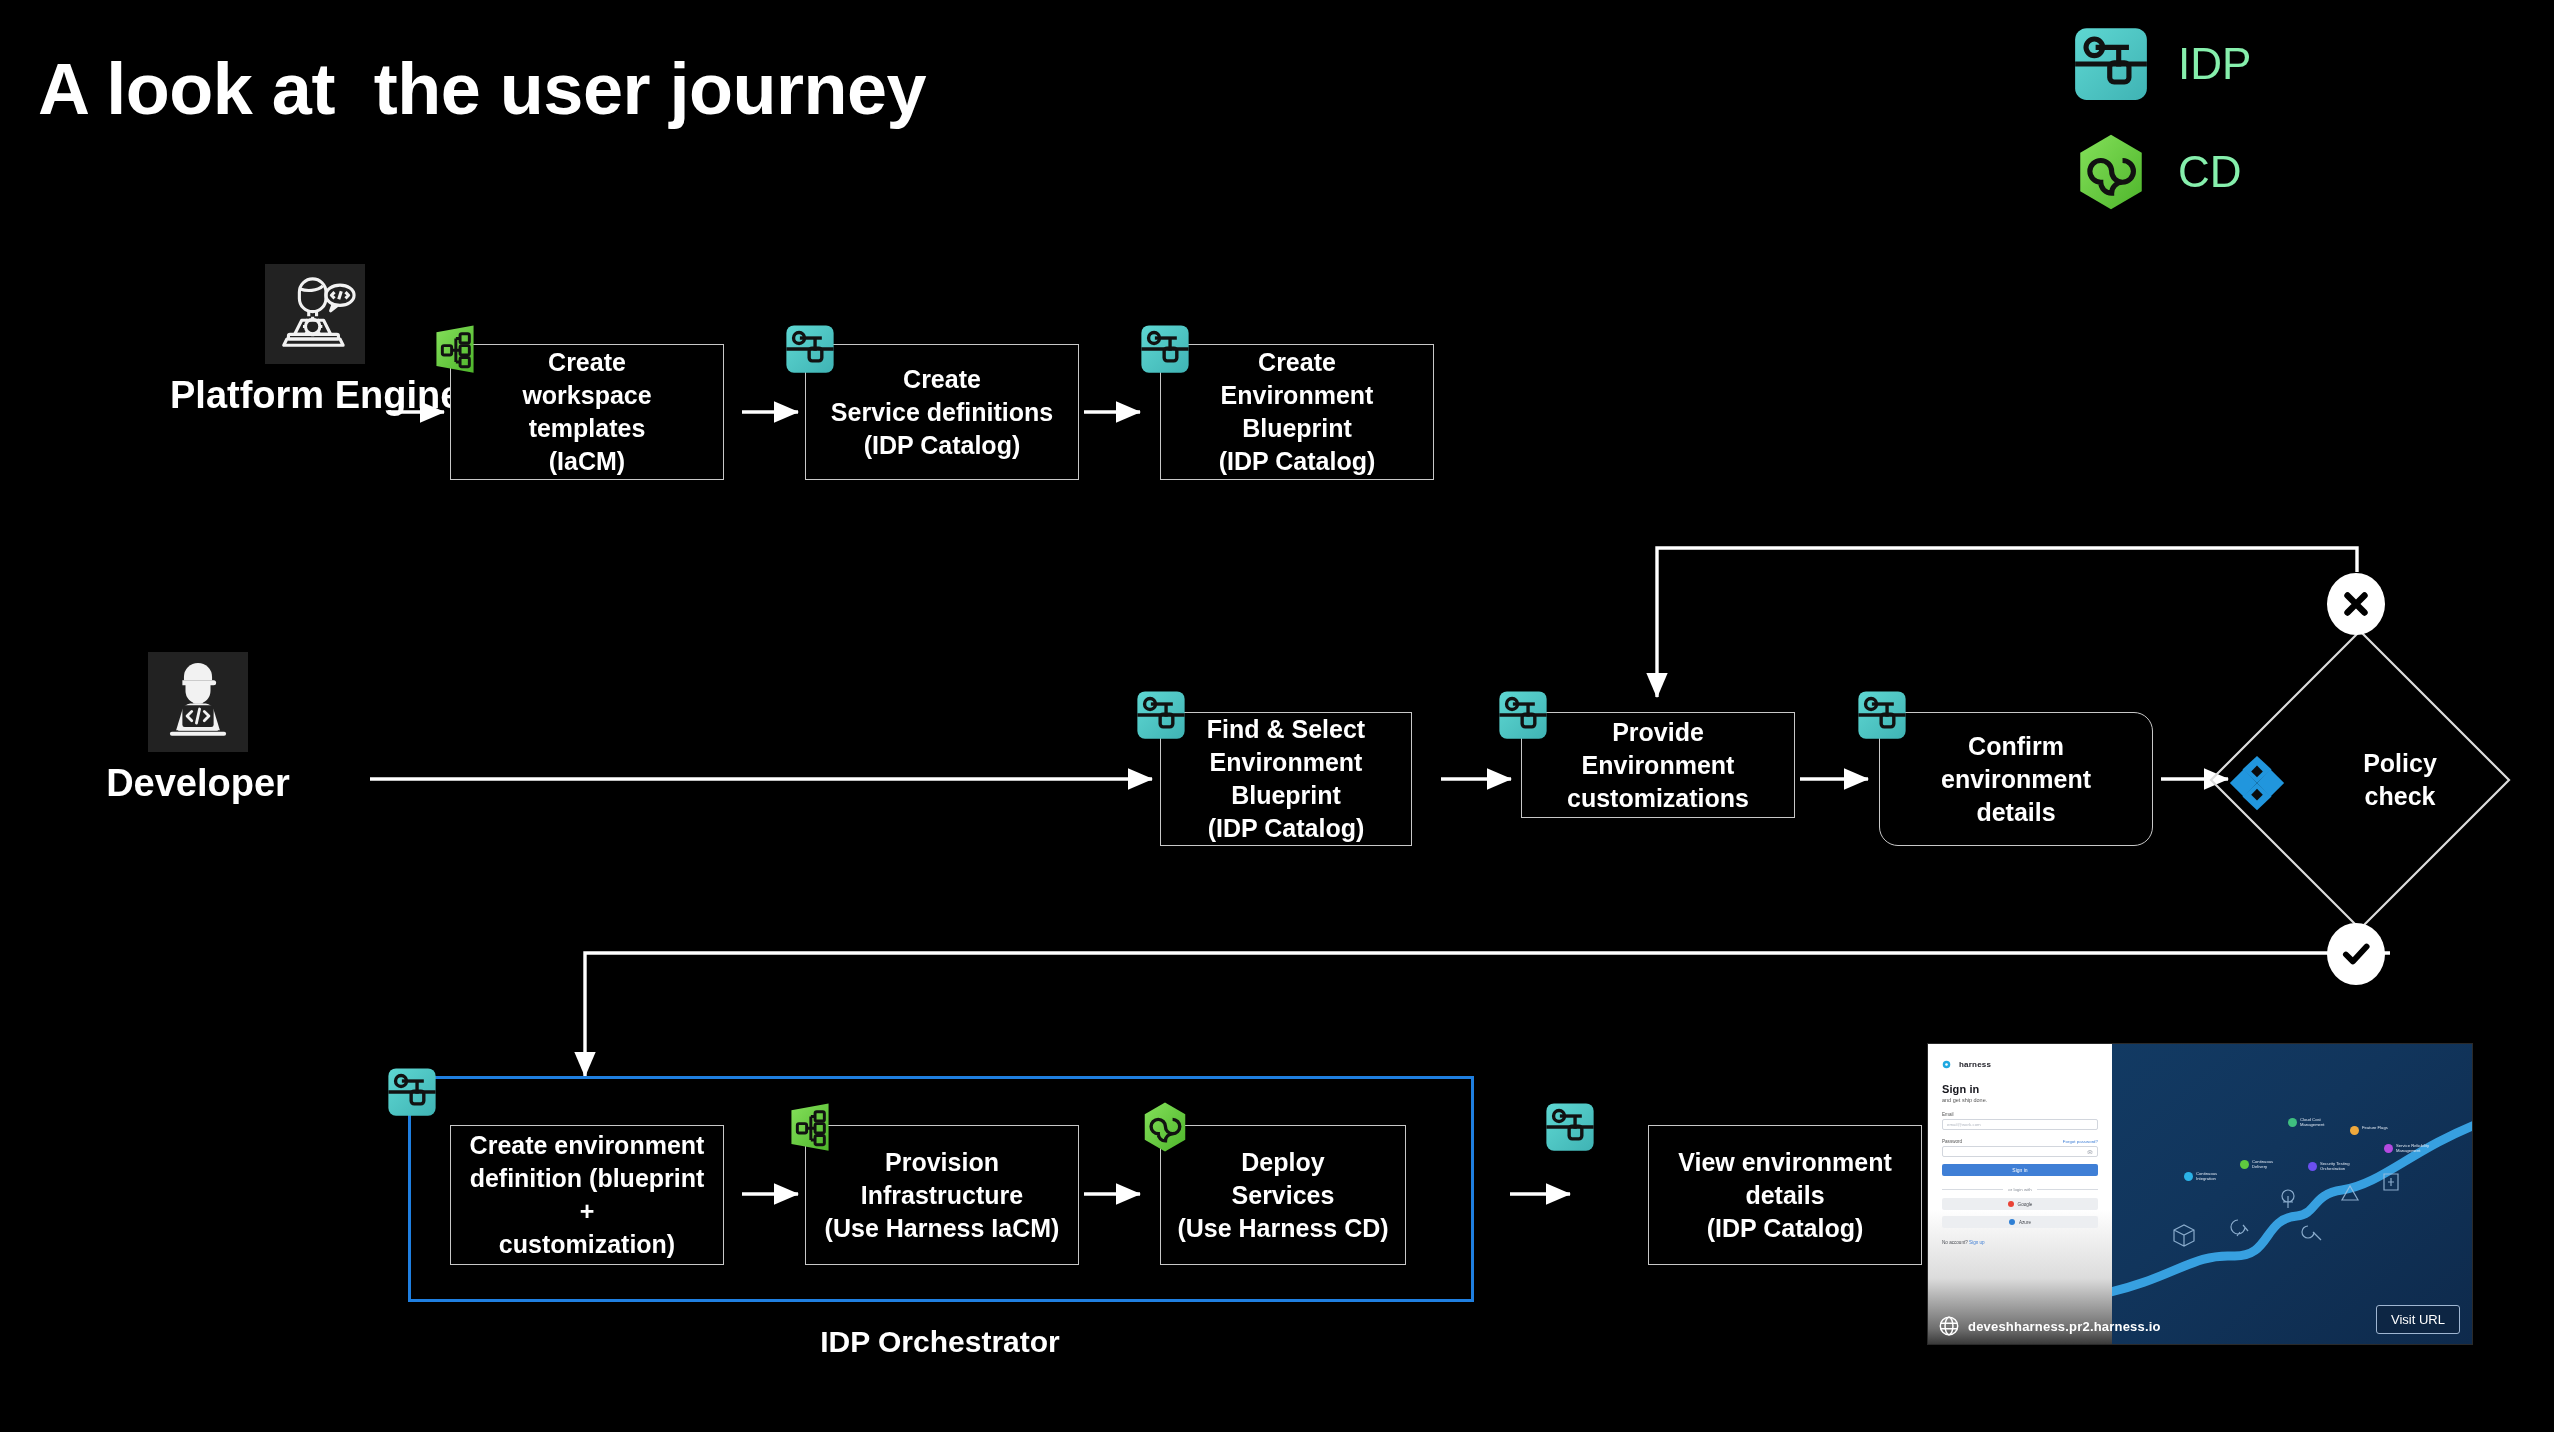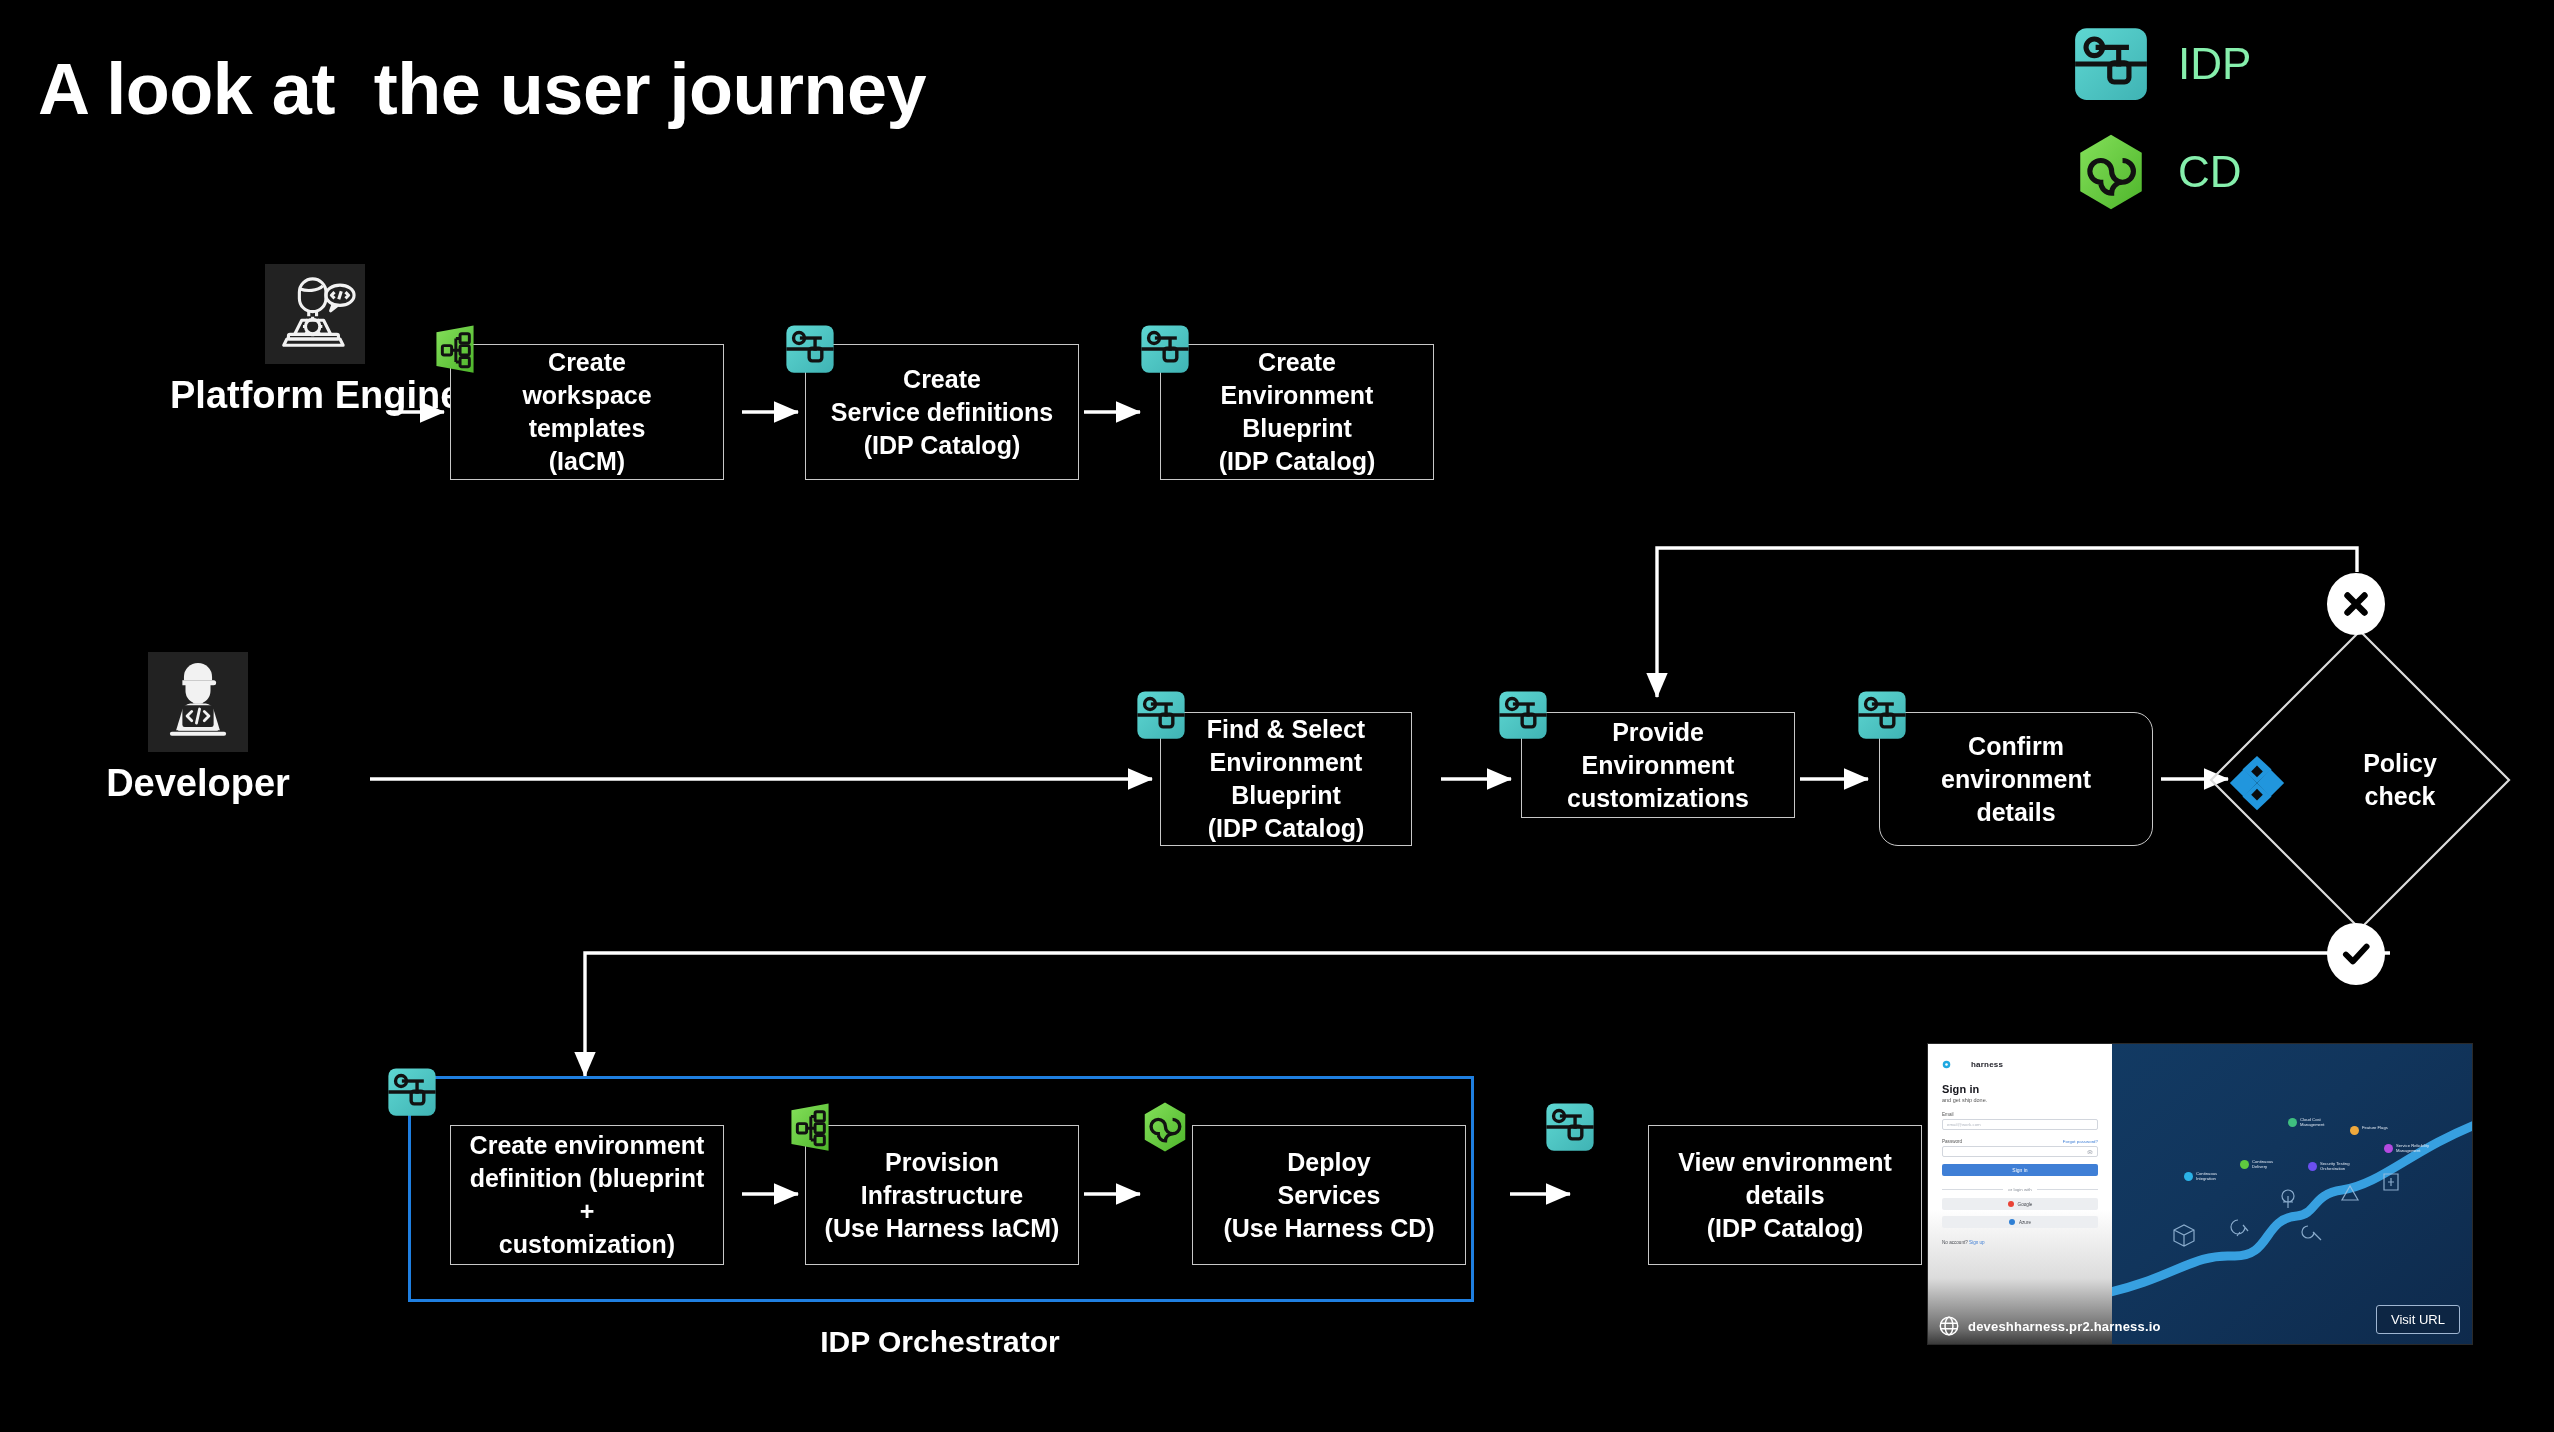--- a/index.html
+++ b/index.html
@@ -136,21 +136,21 @@
     box-shadow: 0 0 0 1px #2a2a2a;
   }
   .thumb-left {
     width: 184px;
     height: 100%;
     background: linear-gradient(180deg, #ffffff 0%, #ffffff 55%, #dcdcdc 78%, #6e6e6e 95%, #3a3a3a 100%);
     position: relative;
     padding: 16px 14px 0 14px;
     box-sizing: border-box;
   }
-  .brand-row { display: flex; align-items: center; gap: 20px; margin-bottom: 14px; }
+  .brand-row { display: flex; align-items: center; gap: 8px; margin-bottom: 14px; }
   .brand-name { font-size: 8px; font-weight: bold; color: #22222a; letter-spacing: .2px; }
   .signin-title { font-size: 11px; font-weight: bold; color: #16161d; letter-spacing: .1px; }
   .signin-sub { font-size: 5.5px; color: #555; margin-top: 2px; }
   .field-label { font-size: 4.6px; color: #555; margin-top: 9px; }
   .field-box {
     height: 11px;
     border: 0.8px solid #d2d6dd;
     border-radius: 2px;
     background: #fff;
     margin-top: 2px;
@@ -532,21 +532,21 @@
         </linearGradient>
       </defs>
     <path d="M10 12 L54 4 L54 60 L10 52 Z" fill="url(#gi8)"></path>
     <rect x="17" y="28" width="11" height="11" rx="2" fill="none" stroke="#111" stroke-width="3.5"></rect>
     <rect x="38" y="14" width="11" height="11" rx="2" fill="none" stroke="#111" stroke-width="3.5"></rect>
     <rect x="38" y="28" width="11" height="11" rx="2" fill="none" stroke="#111" stroke-width="3.5"></rect>
     <rect x="38" y="42" width="11" height="11" rx="2" fill="none" stroke="#111" stroke-width="3.5"></rect>
     <path d="M28 33.5 H33 M33 19.5 V47.5 M33 19.5 H38 M33 33.5 H38 M33 47.5 H38" stroke="#111" stroke-width="3.5" fill="none"></path>
   </svg>
 
-  <div class="abs node" style="left:1192px;top:1125px;width:274px;height:140px;">
+  <div class="abs node" style="left:1160px;top:1125px;width:246px;height:140px;">
     <div class="node-text">Deploy
 Services
 (Use Harness CD)</div>
   </div>
   <svg class="node-icon" style="left:1138px;top:1100px;" viewBox="0 0 64 64">
     <defs>
         <linearGradient id="gc9" x1="0" y1="0" x2="1" y2="1">
           <stop offset="0" stop-color="#84e05a"></stop>
           <stop offset="1" stop-color="#4eb52b"></stop>
         </linearGradient>

